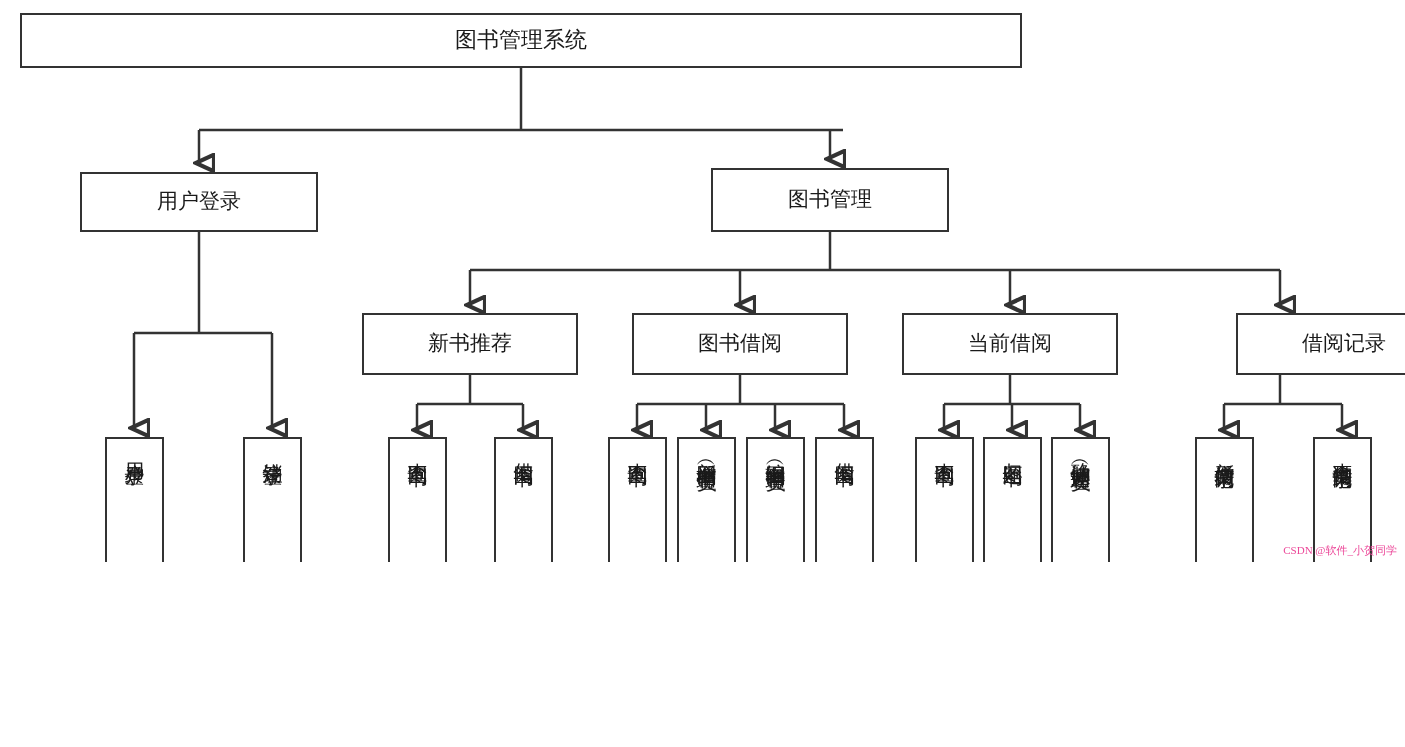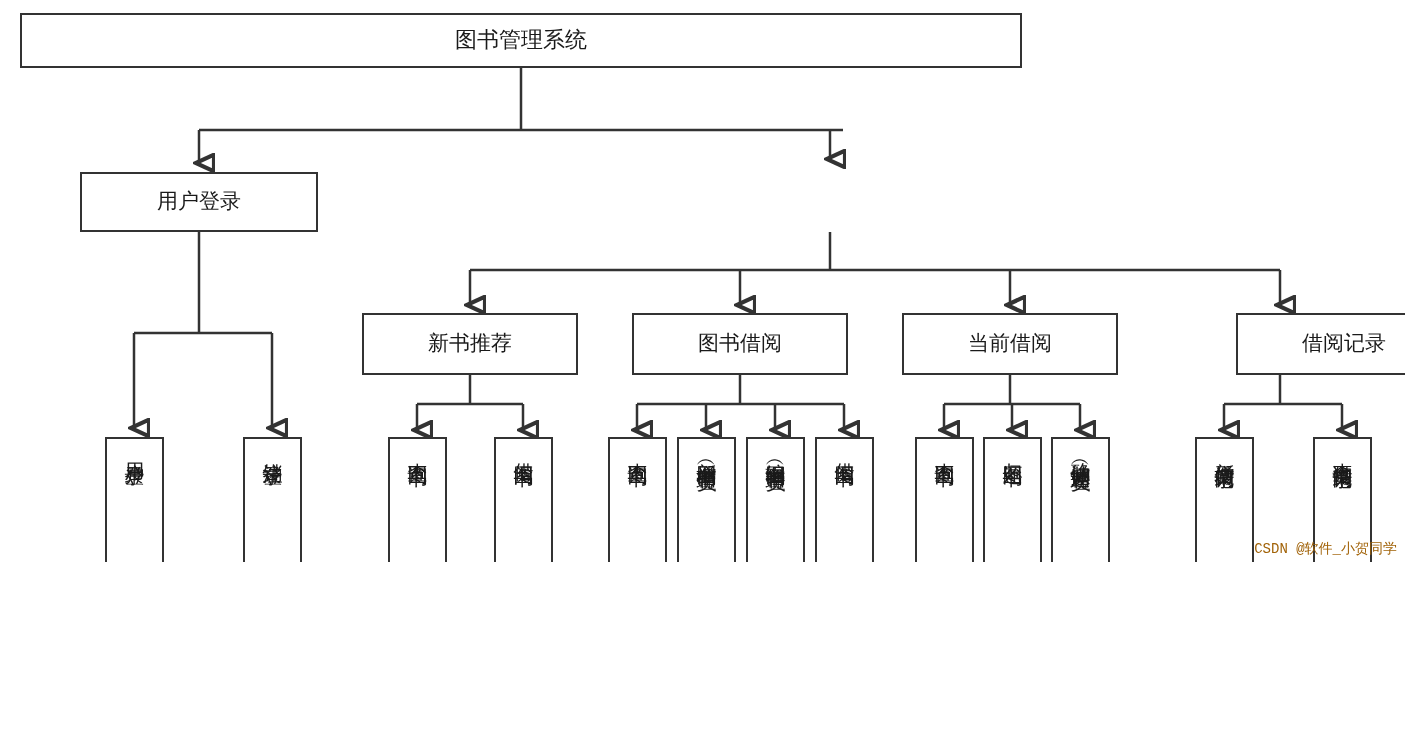--- a/index.html
+++ b/index.html
@@ -64,23 +64,23 @@
   svg.connectors path,
   svg.connectors line {
     stroke: #333333;
     stroke-width: 2.5;
     fill: none;
   }
   .watermark {
     position: absolute;
     right: 8px;
     bottom: 4px;
-    font-size: 14px;
-    color: #a16207;
-    font-family: Liberation Mono, monospace;
+    font-size: 11px;
+    color: #ec4899;
+    font-family: Liberation Serif, serif;
     white-space: nowrap;
   }
 </style>
 </head>
 <body>
 
 <div id="diagram-root">
 
   <svg class="connectors" viewBox="0 0 1405 747" xmlns="http://www.w3.org/2000/svg">
     <defs>
@@ -131,20 +131,23 @@
   </svg>
 
   <div class="node horiz root" style="left:20px; top:13px; width:1002px; height:55px;">
     <span class="label">图书管理系统</span>
   </div>
 
   <div class="node horiz" style="left:80px; top:172px; width:238px; height:60px;">
     <span class="label">用户登录</span>
   </div>
 
+  <div class="node horiz" style="left:711px; top:168px; width:238px; height:64px;">
+    <span class="label">图书管理</span>
+  </div>
 
   <div class="node horiz" style="left:362px; top:313px; width:216px; height:62px;">
     <span class="label">新书推荐</span>
   </div>
 
   <div class="node horiz" style="left:632px; top:313px; width:216px; height:62px;">
     <span class="label">图书借阅</span>
   </div>
 
   <div class="node horiz" style="left:902px; top:313px; width:216px; height:62px;align-items:center;">

